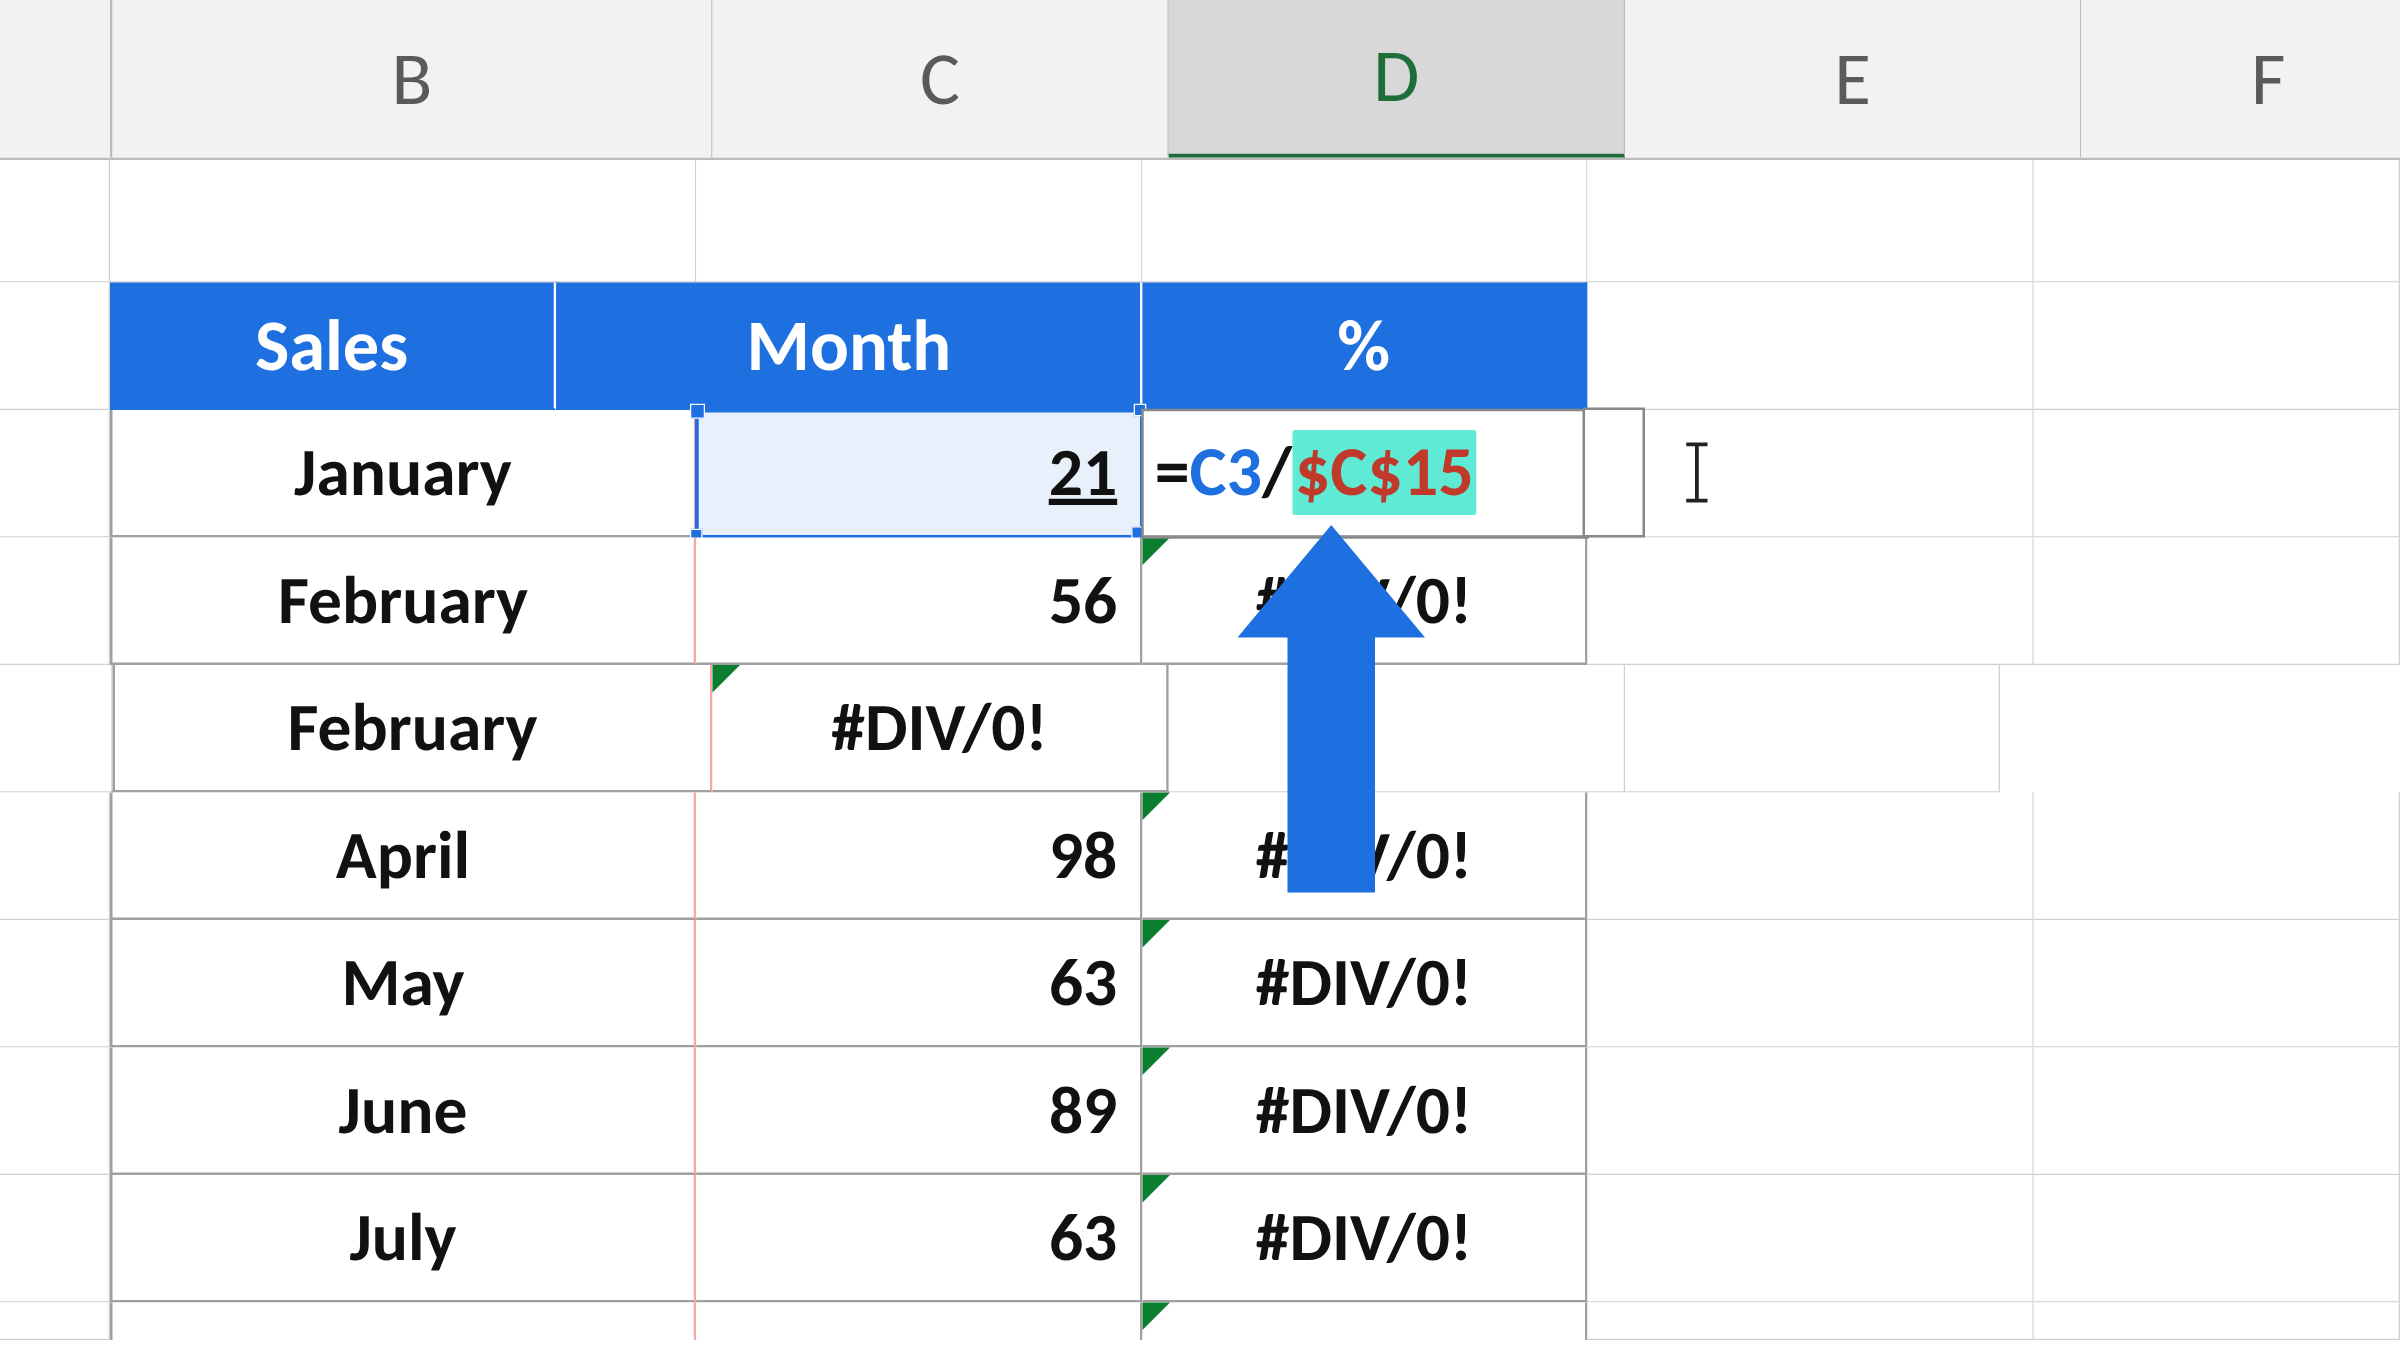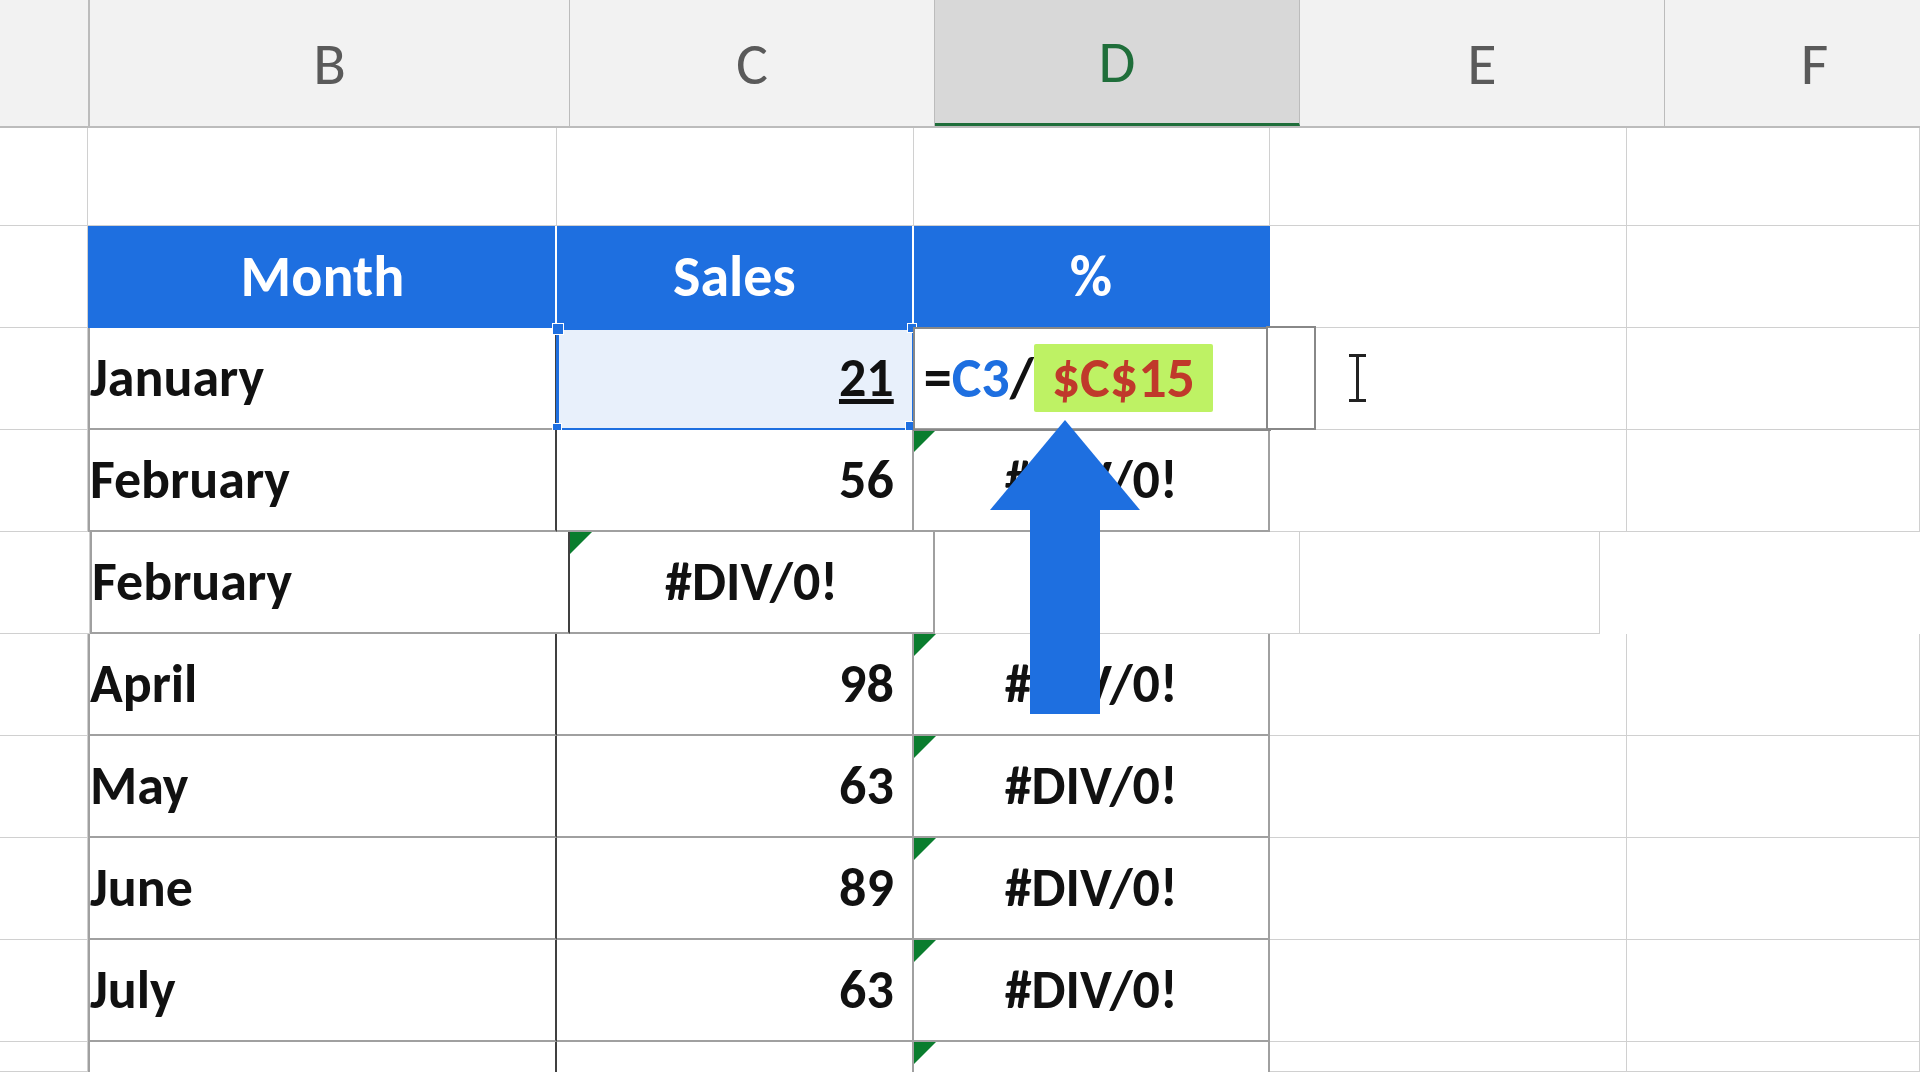--- a/index.html
+++ b/index.html
@@ -67,21 +67,21 @@
   .cell.stub { background:#fff; }
   .thead {
     background: #1E6FE0;
     color: #fff;
     font-weight: 700;
     font-size: 58px;
     justify-content: center;
     border-right: 2px solid #fff;
     border-bottom: 2px solid #1E6FE0;
   }
-  .tbody-b { border-left: 2px solid #a0a0a0; border-right: 2px solid #404040; font-weight: 600;}
+  .tbody-b { justify-content: center; border-left: 2px solid #a0a0a0; border-right: 2px solid #fca5a5; font-weight: 600;}
   .tbody-c { justify-content: flex-end; padding-right: 18px; border-right: 2px solid #a0a0a0; font-weight: 700;}
   .tbody-d { justify-content: center; border-right: 2px solid #a0a0a0; font-weight: 700;}
   .tbody-b, .tbody-c, .tbody-d { border-bottom: 2px solid #a0a0a0; }
 
   .error-tri::before {
     content: '';
     position: absolute;
     left: 0; top: 0;
     width: 0; height: 0;
     border-top: 22px solid #0a7d2e;
@@ -120,21 +120,21 @@
     padding-left: 10px;
     font-size: 56px;
     font-weight: 700;
     overflow: visible;
     white-space: nowrap;
     z-index: 5;
   }
   .edit-cell .f-eq { color:#111; }
   .edit-cell .f-ref1 { color:#1E6FE0; }
   .edit-cell .f-op { color:#111; }
-  .edit-cell .f-ref2 { color:#c0392b; background:#bef264; padding:0 18px; border-radius:2px;}
+  .edit-cell .f-ref2 { color:#c0392b; background:#5eead4; padding:0 2px; border-radius:2px;}
   .edit-cell .overflow-pad {
     position:absolute; right:-46px; top:0; bottom:0;
     width:46px; background:#fff; outline:2px solid #888;
     border-left:none;
   }
   .ibeam {
     position:absolute;
     width:3px; height:44px; background:#222;
   }
   .ibeam::before, .ibeam::after{
@@ -191,25 +191,25 @@
       <div class="cell stub" style="width:90px"></div>
       <div class="cell" style="width:480px"></div>
       <div class="cell" style="width:365px"></div>
       <div class="cell" style="width:365px"></div>
       <div class="cell" style="width:365px"></div>
       <div class="cell" style="width:300px"></div>
     </div>
 
     <div class="row header-row">
       <div class="cell stub" style="width:90px"></div>
+      <div class="cell thead" style="width:365px">
+          <span>Sales</span>
+        </div>
       <div class="cell thead" style="width:480px;border-left:2px solid #1E6FE0">
           <span>Month</span>
-        </div>
-      <div class="cell thead" style="width:365px">
-          <span>Sales</span>
         </div>
       <div class="cell thead" style="width:365px;border-right:2px solid #1E6FE0">
           <span>%</span>
         </div>
       <div class="cell" style="width:365px"></div>
       <div class="cell" style="width:300px"></div>
     </div>
 
     <div class="row">
       <div class="cell stub" style="width:90px"></div>

